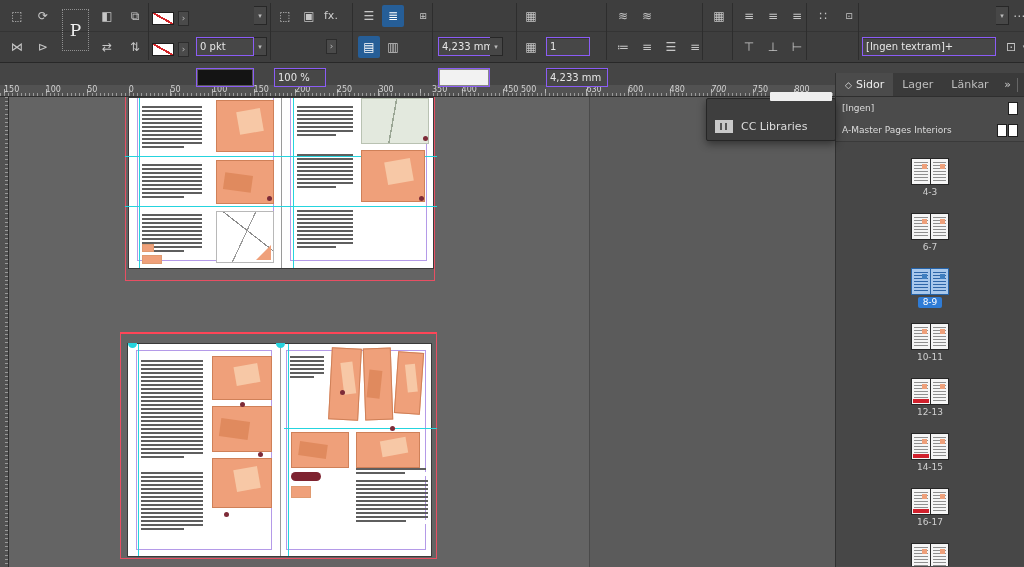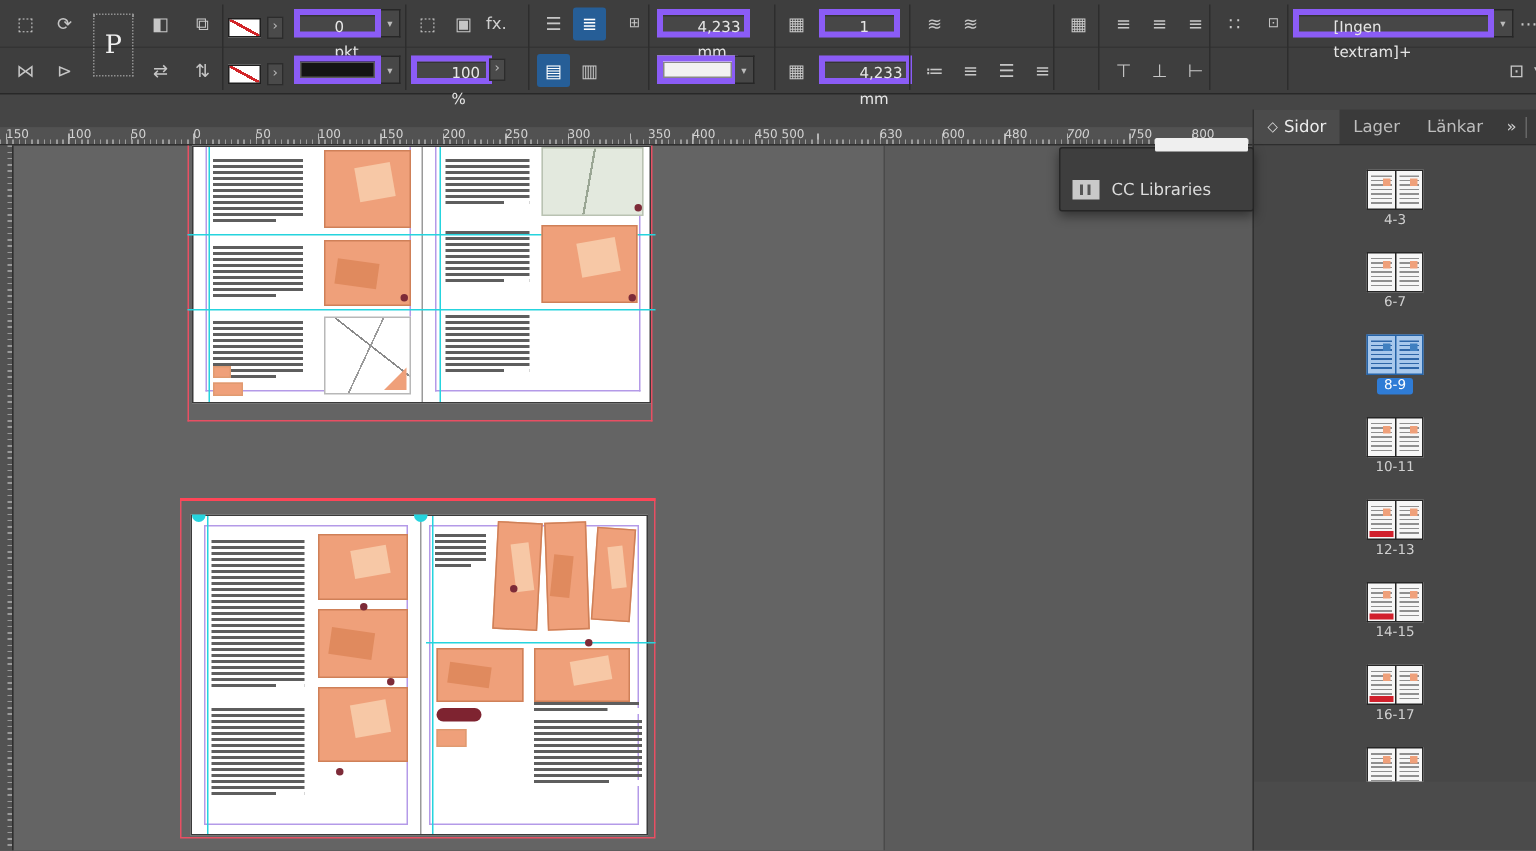--- a/index.html
+++ b/index.html
@@ -11,22 +11,22 @@
   
   #toolbar{position:absolute;left:0;top:0;width:1024px;height:63px;background:#3e3e3e;
     border-bottom:1px solid #282828;z-index:30;}
   #toolbar .rowline{position:absolute;left:0;right:0;top:31px;height:1px;background:#343434;}
   .tbi{position:absolute;width:22px;height:22px;line-height:22px;text-align:center;color:#c6c6c6;
     font-size:12px;border-radius:2px;cursor:default;}
   .tbi.r1{top:5px}.tbi.r2{top:36px}
   .tbi.blue{background:var(--highlight_blue);color:#fff;}
   .tbi.sm{font-size:9px;}
   .vsep{position:absolute;top:3px;width:1px;height:57px;background:#2d2d2d;}
-  .fld{position:absolute;height:19px;background:#474747;border:4px solid #8b5cf6;color:#e6e6e6;
-    font-size:10px;line-height:17px;padding:0 23px;box-shadow:inset 0 1px 0 rgba(0,0,0,.25);}
+  .fld{position:absolute;height:19px;background:#474747;border:1px solid #8b5cf6;color:#e6e6e6;
+    font-size:10px;line-height:17px;padding:0 3px;box-shadow:inset 0 1px 0 rgba(0,0,0,.25);margin-top:31px;}
   .fldBlack{background:#141414;box-shadow:inset 0 0 0 1px #5a5a5a;}
   .fldWhite{background:#f2f2f2;box-shadow:inset 0 0 0 1px #888;}
   .arrowbtn{position:absolute;width:13px;height:19px;background:#474747;border:1px solid #272727;
     border-left:none;color:#bbb;font-size:7px;line-height:19px;text-align:center;}
   .minibtn{position:absolute;width:11px;height:15px;background:#4a4a4a;border:1px solid #2c2c2c;
     color:#bbb;font-size:9px;line-height:13px;text-align:center;}
   .swatchN{position:absolute;width:22px;height:13px;border:1px solid #1f1f1f;
     background:linear-gradient(to top right,rgba(0,0,0,0) 45%,#d22428 45%,#d22428 55%,rgba(0,0,0,0) 55%),#fff;}
   #pbox{position:absolute;left:62px;top:9px;width:27px;height:42px;border:1px dotted #909090;
     color:#f0f0f0;font-family:"DejaVu Serif","Liberation Serif",serif;font-size:17px;
@@ -155,21 +155,21 @@
   <span class="tbi r1" style="left:1008px">⋯</span>
 
   <span class="tbi r2" style="left:6px">⋈</span>
   <span class="tbi r2" style="left:32px">⊳</span>
   <span class="tbi r2" style="left:96px">⇄</span>
   <span class="tbi r2" style="left:124px">⇅</span>
   <span class="swatchN" style="left:152px;top:43px"></span>
   <span class="minibtn" style="left:178px;top:42px">›</span>
   <span class="fld fldBlack" style="left:196px;top:37px;width:58px"></span>
   <span class="arrowbtn" style="left:254px;top:37px">▾</span>
-  <span class="fld" style="left:274px;top:37px;width:30px">100 %</span>
+  <span class="fld" style="left:274px;top:37px;width:52px">100 %</span>
   <span class="minibtn" style="left:326px;top:39px">›</span>
   <span class="tbi r2 blue" style="left:358px">▤</span>
   <span class="tbi r2" style="left:382px">▥</span>
   <span class="fld fldWhite" style="left:438px;top:37px;width:52px"></span>
   <span class="arrowbtn" style="left:490px;top:37px">▾</span>
   <span class="tbi r2" style="left:520px">▦</span>
   <span class="fld" style="left:546px;top:37px;width:62px">4,233 mm</span>
   <span class="tbi r2" style="left:612px">≔</span>
   <span class="tbi r2" style="left:636px">≡</span>
   <span class="tbi r2" style="left:660px">☰</span>
@@ -305,20 +305,35 @@
         </div>
         <div class="ptab">
           <span>Länkar</span>
         </div>
       </div>
     <div class="ptools">
       <span>»</span>
       <span class="bar"></span>
     </div>
   </div>
+  <div id="masters">
+      <div class="mrow">
+        <span class="mlabel">[Ingen]</span>
+        <span class="micons">
+          <span class="mpage"></span>
+        </span>
+      </div>
+      <div class="mrow">
+        <span class="mlabel">A-Master Pages Interiors</span>
+        <span class="micons">
+          <span class="mpage"></span>
+          <span class="mpage"></span>
+        </span>
+      </div>
+    </div>
   <div id="pagelist">
       <div class="pitem">
         <div class="thumb">
           <div class="tpage l"></div>
           <div class="tpage r"></div>
         </div>
         <div class="plabel">4-3</div>
       </div>
       <div class="pitem">
         <div class="thumb">

